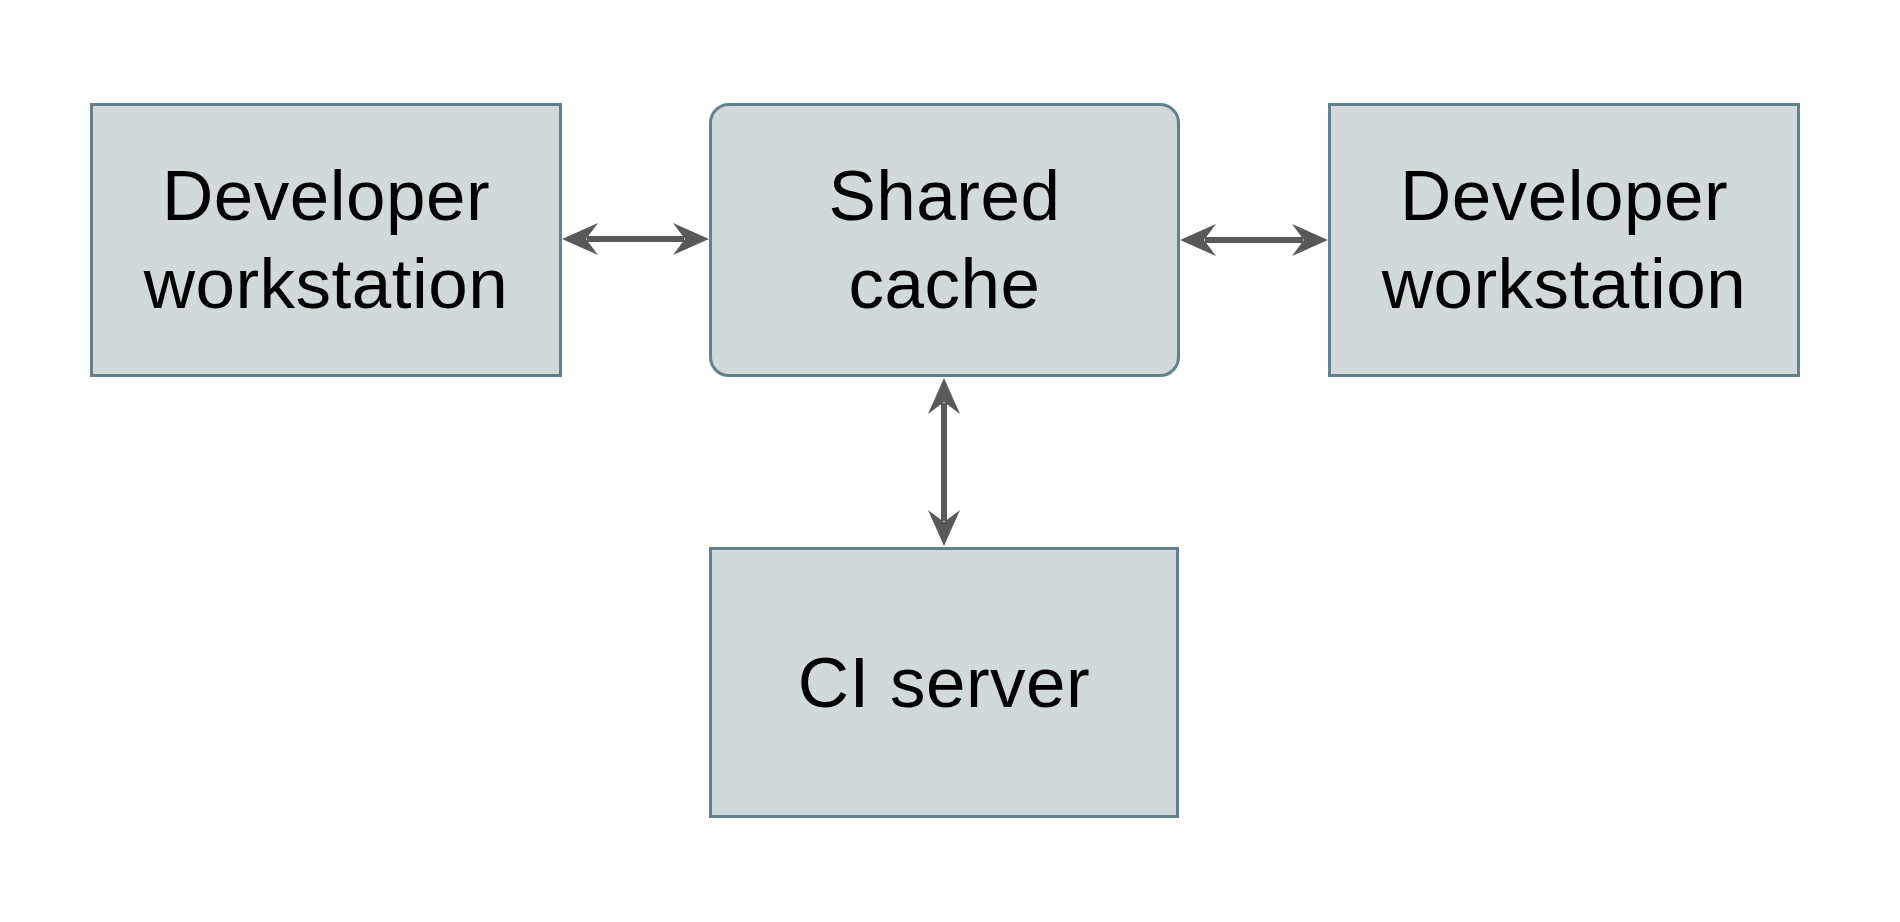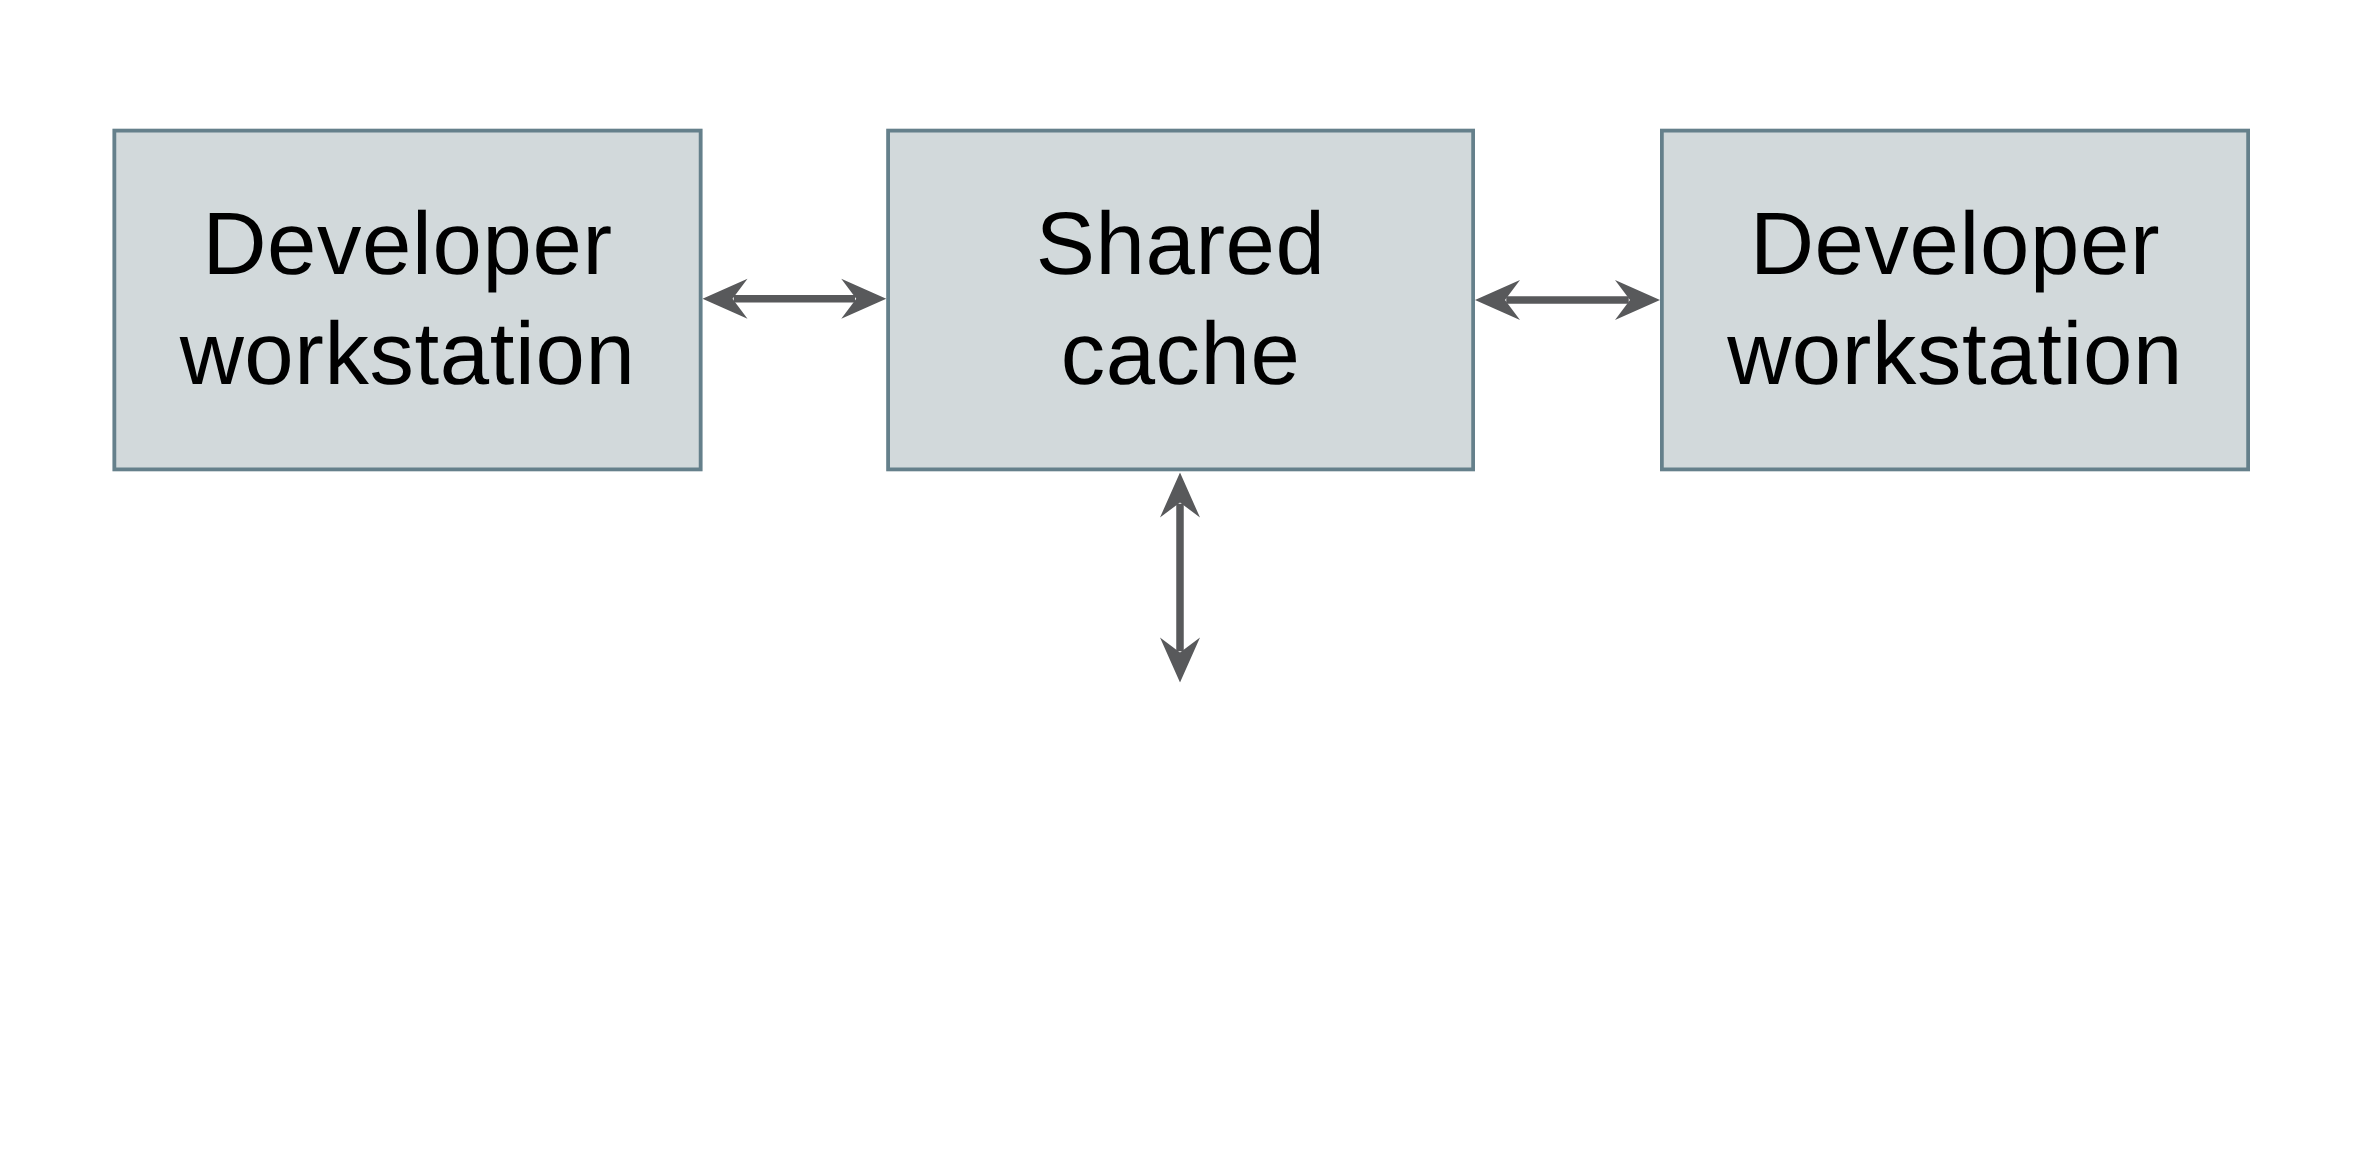--- a/index.html
+++ b/index.html
@@ -29,21 +29,21 @@
   }
   .node-label {
     color: var(--text);
     font-size: 71px;
     line-height: 88px;
     text-align: center;
     white-space: pre-line;
     letter-spacing: 0.5px;
   }
   .node-dev-left     { left:  90px; top: 103px; width: 472px; height: 274px; }
-  .node-shared-cache { left: 709px; top: 103px; width: 471px; height: 274px; }
+  .node-shared-cache { left: 709px; top: 103px; width: 471px; height: 274px; border-radius: 20px; }
   .node-dev-right    { left:1328px; top: 103px; width: 472px; height: 274px; }
   .node-ci-server    { left: 709px; top: 547px; width: 470px; height: 271px; }
   .arrow {
     position: absolute;
     color: var(--arrow);
     display: block;
   }
   .arrow-h-left  { left:  562px; top: 216px; }
   .arrow-h-right { left: 1180px; top: 217px; }
   .arrow-v       { left:  921px; top: 378px; }
@@ -61,20 +61,23 @@
   <div class="node node-shared-cache">
     <span class="node-label">Shared
 cache</span>
   </div>
 
   <div class="node node-dev-right">
     <span class="node-label">Developer
 workstation</span>
   </div>
 
+  <div class="node node-ci-server">
+    <span class="node-label">CI server</span>
+  </div>
 
   <svg class="arrow arrow-h-left" width="147" height="46" viewBox="0 0 147 46">
     <line x1="25" y1="23" x2="122" y2="23" stroke="currentColor" stroke-width="6"></line>
     <polygon points="0,23 36,7 24,23 36,39" fill="currentColor"></polygon>
     <polygon points="147,23 111,7 123,23 111,39" fill="currentColor"></polygon>
   </svg>
 
   <svg class="arrow arrow-h-right" width="148" height="46" viewBox="0 0 148 46">
     <line x1="25" y1="23" x2="123" y2="23" stroke="currentColor" stroke-width="6"></line>
     <polygon points="0,23 36,7 24,23 36,39" fill="currentColor"></polygon>

